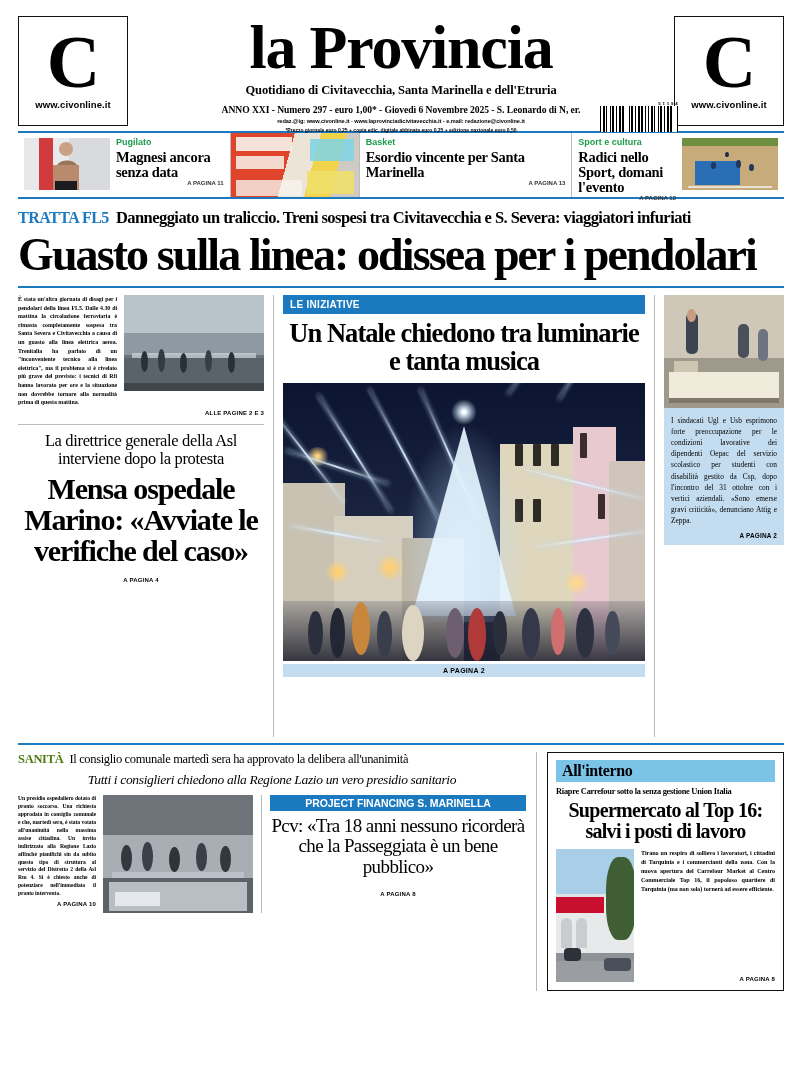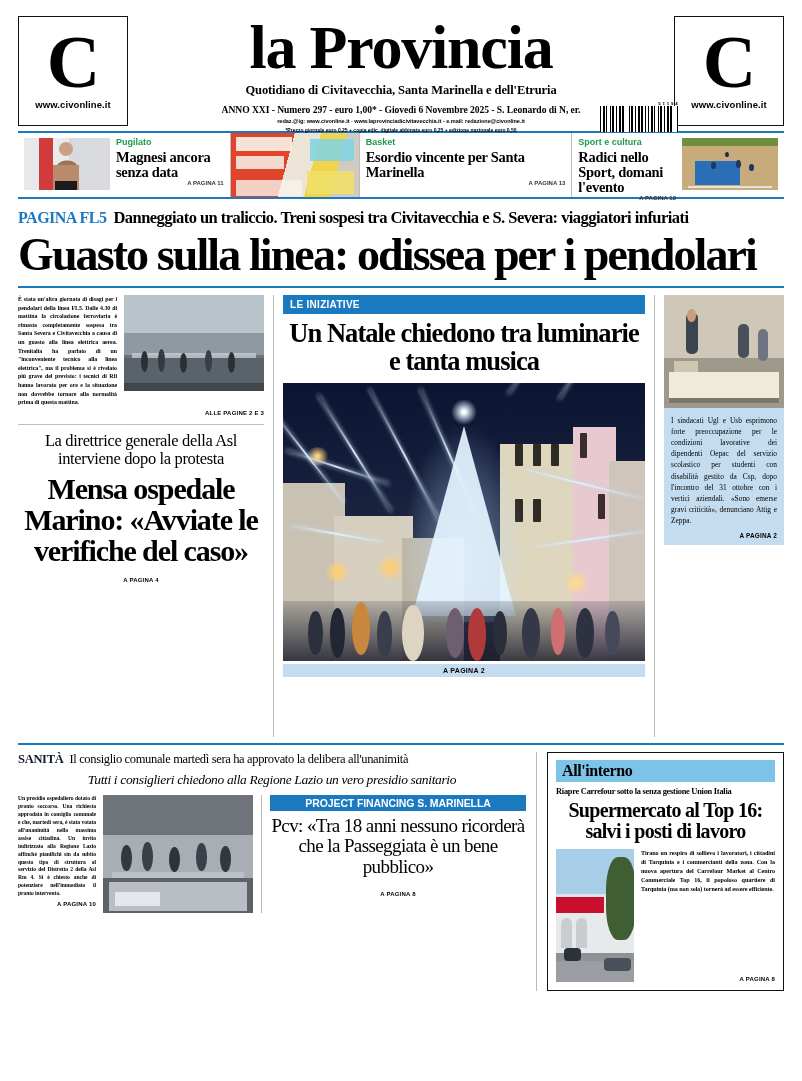--- a/index.html
+++ b/index.html
@@ -73,21 +73,21 @@
   .rphoto{width:100%;height:113px;background:#b5bcc3;margin-top:0;overflow:hidden;position:relative;}
   .rbody{background:#c3dcef;font-family:"Liberation Serif",serif;font-size:7.4px;line-height:1.5;text-align:justify;padding:7px 7px 6px;}
   .rpage{font-family:"Liberation Sans",sans-serif;font-size:6.4px;font-weight:700;text-align:right;letter-spacing:.2px;padding:0 7px 6px;background:#c3dcef;}
 
   
   .lower{margin-top:6px;border-top:2.5px solid #1b79c0;padding-top:7px;display:flex;}
   .lowL{flex:1;padding-right:10px;box-sizing:border-box;}
   .lowR{width:248px;flex:0 0 248px;padding-left:10px;box-sizing:border-box;border-left:1px solid #b9b9b9;}
 
   .occ3{display:flex;align-items:baseline;gap:6px;}
-  .occ3-k{font-family:"Liberation Serif",serif;font-weight:700;font-size:12.5px;color:#0f172a;letter-spacing:-.3px;white-space:nowrap;}
+  .occ3-k{font-family:"Liberation Serif",serif;font-weight:700;font-size:12.5px;color:#4d7c0f;letter-spacing:-.3px;white-space:nowrap;}
   .occ3-t{font-family:"Liberation Serif",serif;font-size:12.5px;letter-spacing:-.35px;white-space:nowrap;}
   .title3{font-family:"Liberation Serif",serif;font-weight:700;font-size:27px;line-height:1.02;letter-spacing:-1.05px;margin-top:2px;white-space:nowrap;}
   .sub3{font-family:"Liberation Serif",serif;font-style:italic;font-size:13.5px;text-align:center;margin-top:5px;letter-spacing:-.35px;}
 
   .lowgrid{display:flex;margin-top:7px;gap:0;}
   .lg-a{width:85px;flex:0 0 85px;padding-right:7px;box-sizing:border-box;}
   .lg-b{width:158px;flex:0 0 158px;padding-right:8px;box-sizing:border-box;}
   .lg-c{flex:1;padding-left:8px;box-sizing:border-box;border-left:1px solid #b9b9b9;}
   .microbody{font-family:"Liberation Serif",serif;font-size:5.6px;line-height:1.42;text-align:justify;font-weight:700;letter-spacing:-.05px;}
   .lphoto{width:100%;height:118px;background:#aeb6bd;overflow:hidden;position:relative;}
@@ -205,21 +205,21 @@
         <div class="bld" style="left:6%;bottom:4%;width:88%;height:3%;background:#e8e2d6;"></div>
         <div class="blob" style="left:30%;top:46%;width:5%;height:14%;background:#22365e;"></div>
         <div class="blob" style="left:56%;top:42%;width:5%;height:15%;background:#22365e;"></div>
         <div class="blob" style="left:70%;top:50%;width:5%;height:14%;background:#22365e;"></div>
         <div class="blob" style="left:45%;top:26%;width:4%;height:11%;background:#1d2b4d;"></div>
       </div>
     </div>
   </div>
 
   <div class="occhiello">
-    <span class="occ-k">PAGINA FL5</span>
+    <span class="occ-k">TRATTA FL5</span>
     <span class="occ-t">Danneggiato un traliccio. Treni sospesi tra Civitavecchia e S. Severa: viaggiatori infuriati</span>
   </div>
   <div class="maintitle">Guasto sulla linea: odissea per i pendolari</div>
   <div class="thickrule"></div>
 
   <div class="grid">
 
     <div class="colL">
       <div class="leadrow">
         <div class="lead">È stata un'altra giornata di disagi per i pendolari della linea FL5. Dalle 4.30 di mattina la circolazione ferroviaria è rimasta completamente sospesa tra Santa Severa e Civitavecchia a causa di un guasto alla linea elettrica aerea. Trenitalia ha parlato di un "inconveniente tecnico alla linea elettrica", ma il problema si è rivelato più grave del previsto: i tecnici di Rfi hanno lavorato per ore e la situazione non dovrebbe tornare alla normalità prima di questa mattina.</div>

